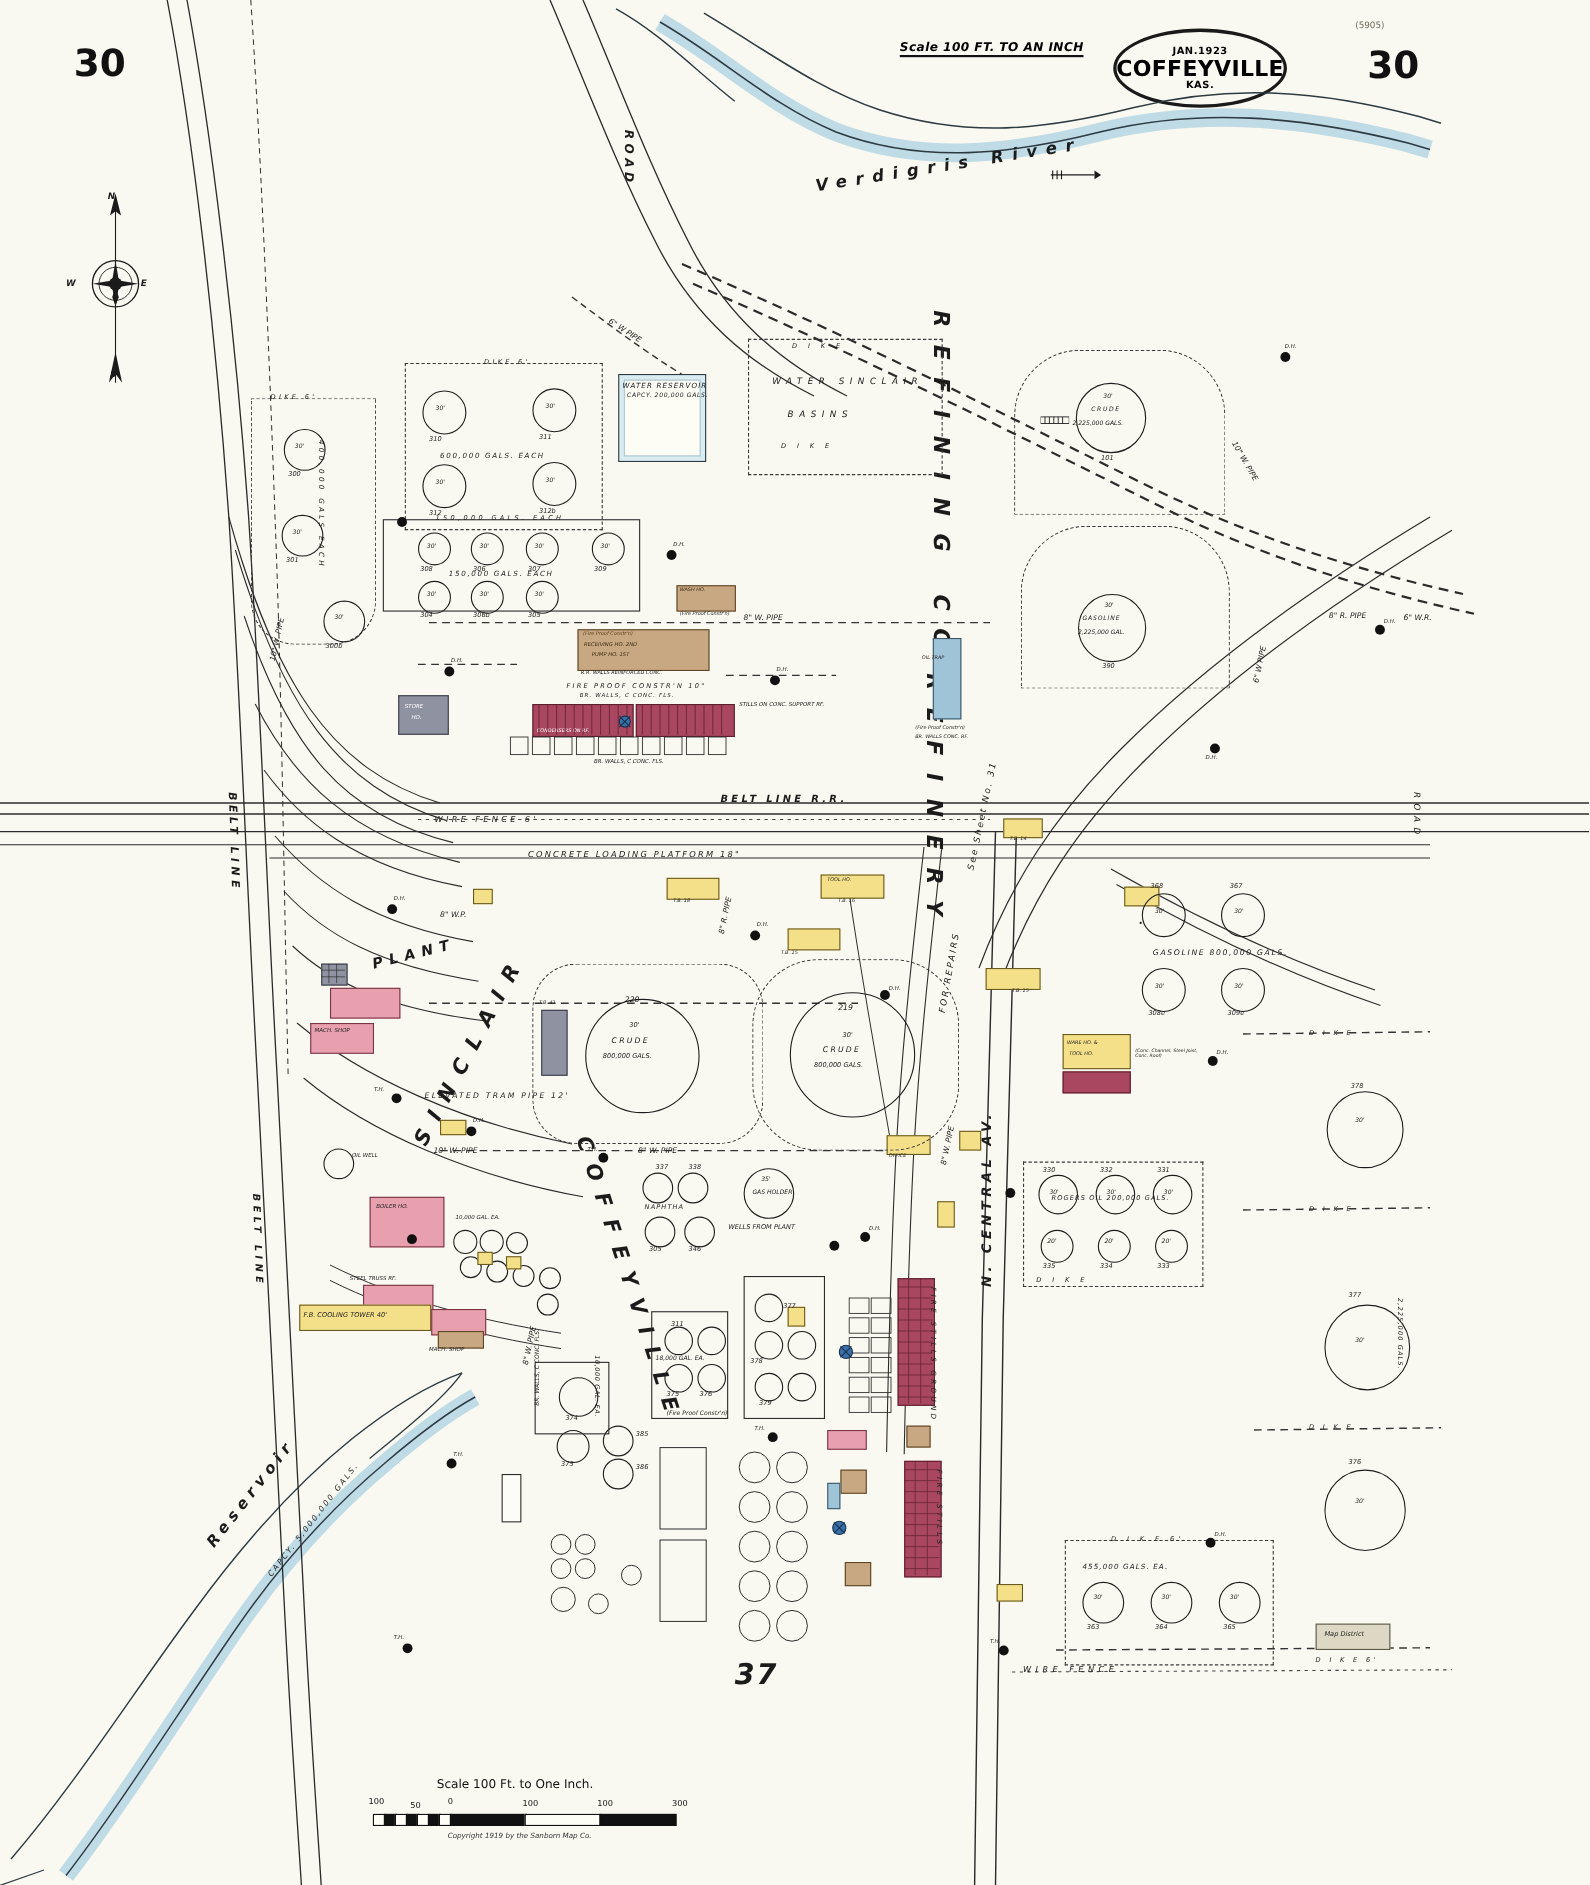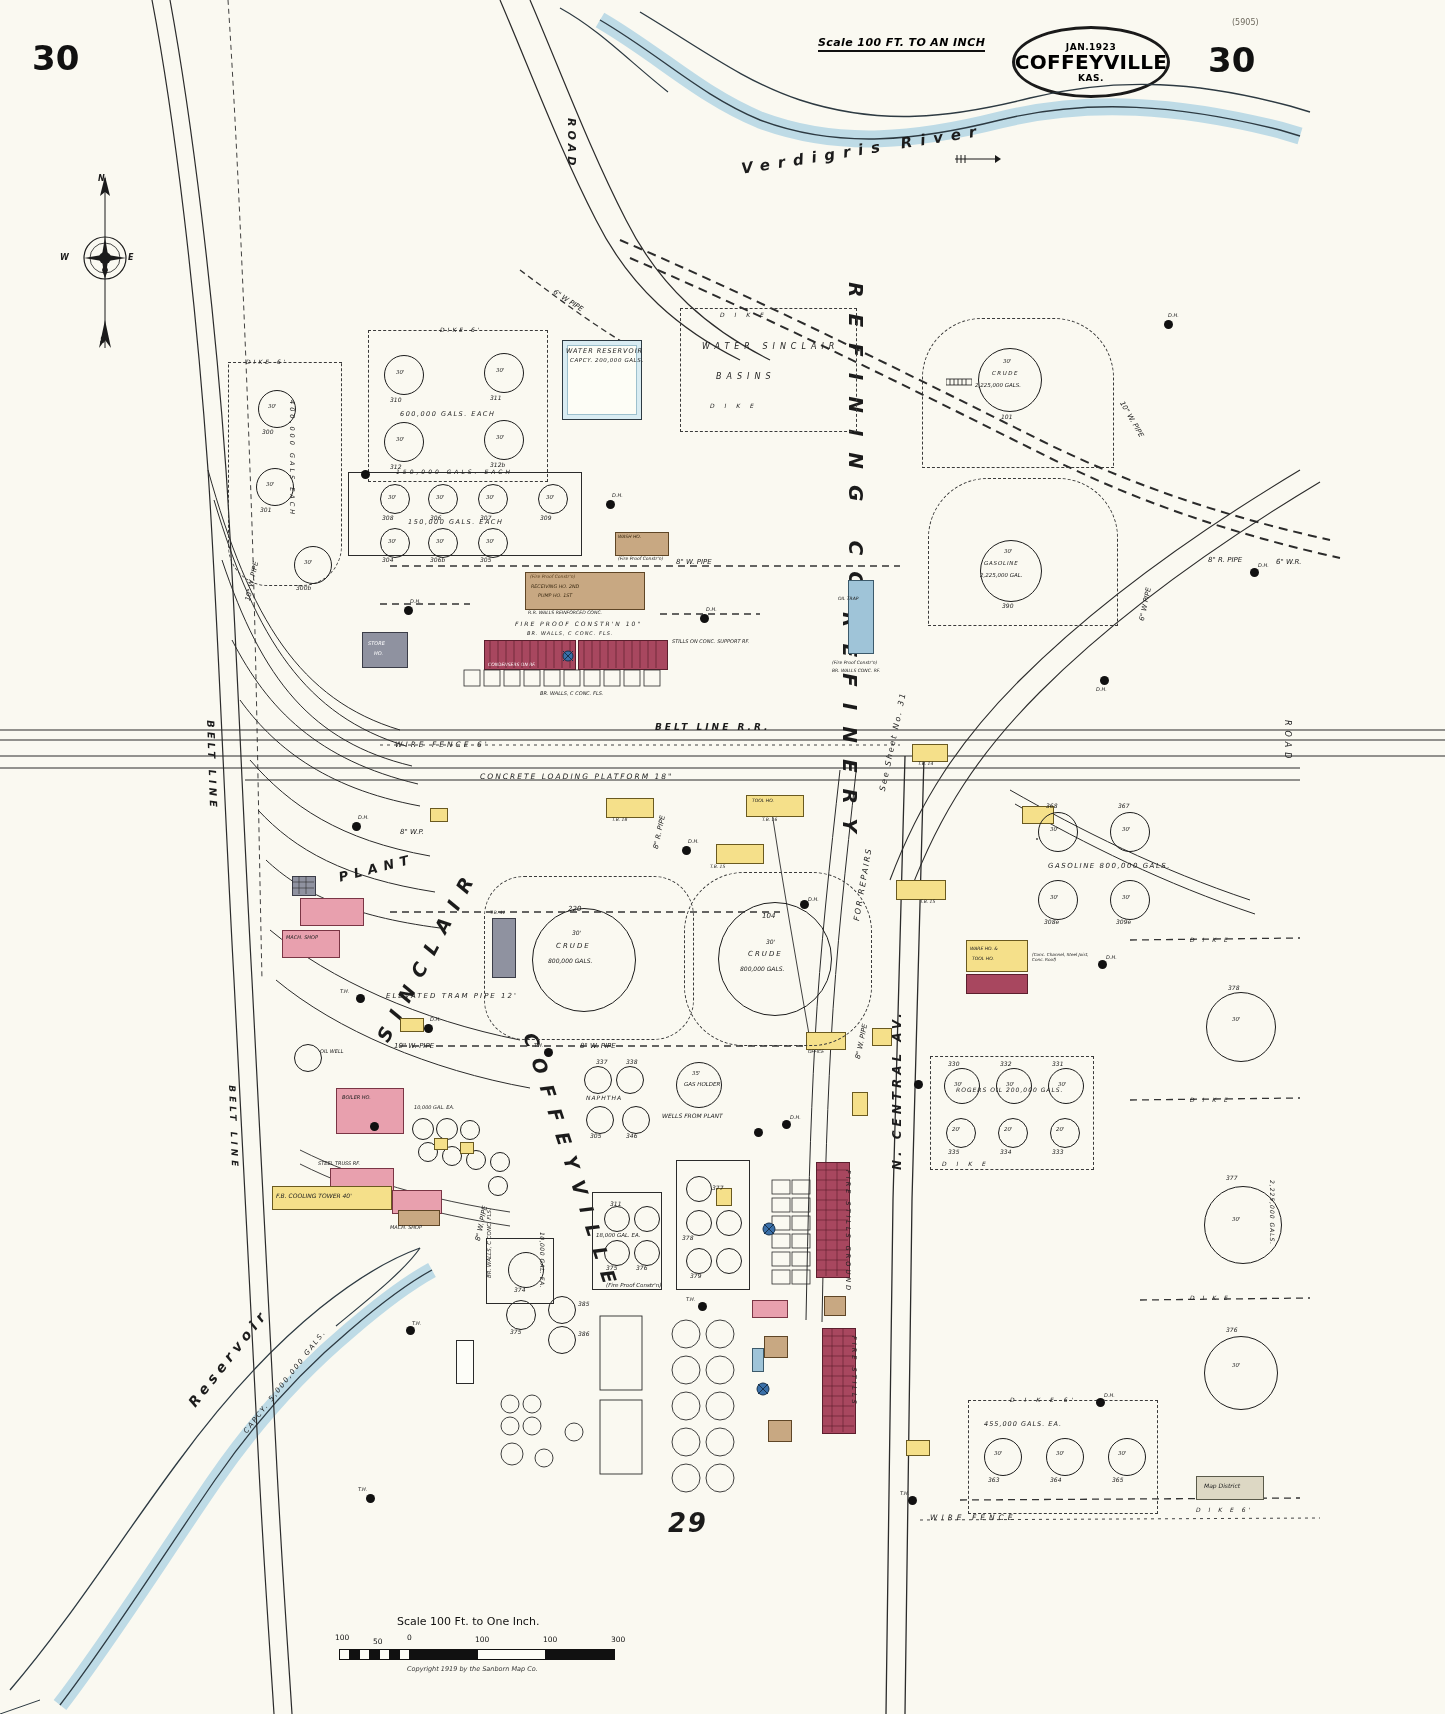--- a/index.html
+++ b/index.html
@@ -11,21 +11,21 @@
   .hand{font-family:"DejaVu Sans",sans-serif;font-style:italic;font-weight:600;color:#1b1b1b;letter-spacing:.06em;}
   .hand-n{font-family:"DejaVu Sans",sans-serif;font-style:italic;color:#222;}
   
   #titleOval{position:absolute;left:1012px;top:26px;width:152px;height:66px;border:3px solid #1a1a1a;border-radius:50%;
        display:flex;flex-direction:column;align-items:center;justify-content:center;background:transparent;}
   #titleOval .t1{font-size:9px;font-weight:700;letter-spacing:.5px;font-family:"DejaVu Sans",sans-serif;}
   #titleOval .t2{font-size:20px;font-weight:700;letter-spacing:.3px;font-family:"DejaVu Sans",sans-serif;line-height:21px;}
   #titleOval .t3{font-size:9px;font-weight:700;letter-spacing:.5px;font-family:"DejaVu Sans",sans-serif;}
   #scaleTop{position:absolute;left:818px;top:36px;font-size:11px;font-weight:700;font-style:italic;
        font-family:"DejaVu Sans",sans-serif;border-bottom:2px solid #111;padding-bottom:1px;letter-spacing:.4px;}
-  .pageno{position:absolute;font-size:34px;font-weight:700;font-family:"DejaVu Sans",sans-serif;color:#111;}
+  .pageno{position:absolute;font-size:34px;font-weight:700;font-family:"DejaVu Sans",sans-serif;color:#111;margin-left:35px;}
   #sheetcode{position:absolute;left:1232px;top:18px;font-size:8px;color:#6e6a5e;font-family:"DejaVu Sans",sans-serif;}
 
   
   .tank{position:absolute;border:1.3px solid #1d1d1d;border-radius:50%;background:transparent;}
   .tanklbl{position:absolute;font-size:5.5px;font-style:italic;font-family:"DejaVu Sans",sans-serif;color:#1b1b1b;white-space:nowrap;}
   .tanknum{position:absolute;font-size:6px;font-style:italic;font-family:"DejaVu Sans",sans-serif;color:#1b1b1b;white-space:nowrap;}
 
   
   .dike{position:absolute;border:1.4px dashed #3a3a3a;}
 
@@ -206,21 +206,21 @@
   <div class="rot hand" style="left:337px;top:870px;transform:rotate(-14deg);font-size:13px;letter-spacing:6px;">PLANT</div>
   <div class="rot hand" style="left:890px;top:1170px;transform:rotate(-90deg);font-size:12px;letter-spacing:4px;">N. CENTRAL  AV.</div>
   <div class="rot hand" style="left:216px;top:720px;transform:rotate(88deg);font-size:10px;letter-spacing:4px;">BELT LINE</div>
   <div class="rot hand" style="left:237px;top:1085px;transform:rotate(88deg);font-size:9px;letter-spacing:4px;">BELT LINE</div>
   <div class="abs hand" style="left:655px;top:722px;font-size:9px;letter-spacing:3px;">BELT LINE R.R.</div>
   <div class="abs hand-n" style="left:395px;top:740px;font-size:7.5px;letter-spacing:3px;">WIRE  FENCE  6'</div>
   <div class="abs hand-n" style="left:930px;top:1513px;font-size:7.5px;letter-spacing:4px;">WIRE  FENCE</div>
   <div class="abs hand-n" style="left:480px;top:772px;font-size:7.5px;letter-spacing:2px;">CONCRETE LOADING PLATFORM  18"</div>
   <div class="rot hand-n" style="left:878px;top:790px;transform:rotate(-78deg);font-size:8px;letter-spacing:2px;">See Sheet No. 31</div>
   <div class="rot hand-n" style="left:852px;top:920px;transform:rotate(-80deg);font-size:8px;letter-spacing:2px;">FOR REPAIRS</div>
-  <div class="abs hand" style="left:668px;top:1508px;font-size:26px;font-weight:700;">29</div>
+  <div class="abs hand" style="left:668px;top:1508px;font-size:26px;font-weight:700;">37</div>
 
   <div class="abs" style="left:562px;top:340px;width:78px;height:78px;background:#d9ecf2;border:1.5px solid #2d3a42;">
     <div class="abs" style="left:4px;top:4px;right:4px;bottom:4px;background:#fdfdf6;border:1px solid #9dc0cd;"></div>
   </div>
   <div class="abs hand-n" style="left:566px;top:347px;font-size:6.5px;letter-spacing:1px;">WATER RESERVOIR</div>
   <div class="abs hand-n" style="left:570px;top:357px;font-size:5.5px;letter-spacing:.6px;">CAPCY. 200,000 GALS.</div>
 
   <div class="dike" style="left:680px;top:308px;width:175px;height:122px;"></div>
   <div class="abs hand-n" style="left:720px;top:311px;font-size:6px;letter-spacing:4px;">D  I  K  E</div>
   <div class="abs hand-n" style="left:702px;top:342px;font-size:8px;letter-spacing:5px;">WATER  SINCLAIR</div>
@@ -426,21 +426,21 @@
 
   <div class="dike" style="left:484px;top:876px;width:208px;height:162px;border-radius:40px;"></div>
   <div class="tank" style="left:532px;top:908px;width:102px;height:102px;"></div>
   <div class="tanknum" style="left:568px;top:905px;font-size:7px;">220</div>
   <div class="tanklbl" style="left:572px;top:929px;font-size:6px;">30'</div>
   <div class="tanklbl" style="left:556px;top:942px;font-size:7px;letter-spacing:2px;">CRUDE</div>
   <div class="tanklbl" style="left:548px;top:957px;font-size:6px;">800,000 GALS.</div>
 
   <div class="dike" style="left:684px;top:872px;width:186px;height:172px;border-radius:60px;"></div>
   <div class="tank" style="left:718px;top:902px;width:112px;height:112px;"></div>
-  <div class="tanknum" style="left:762px;top:912px;font-size:7px;">104</div>
+  <div class="tanknum" style="left:762px;top:912px;font-size:7px;">219</div>
   <div class="tanklbl" style="left:766px;top:938px;font-size:6px;">30'</div>
   <div class="tanklbl" style="left:748px;top:950px;font-size:7px;letter-spacing:2px;">CRUDE</div>
   <div class="tanklbl" style="left:740px;top:965px;font-size:6px;">800,000 GALS.</div>
   <div class="abs hand-n" style="left:386px;top:992px;font-size:7px;letter-spacing:2px;">ELEVATED  TRAM  PIPE  12'</div>
 
   <div class="tank" style="left:1038px;top:812px;width:38px;height:38px;"></div>
   <div class="tanknum" style="left:1046px;top:802px;">368</div>
   <div class="tanklbl" style="left:1050px;top:826px;">30'</div>
 
   <div class="tank" style="left:1110px;top:812px;width:38px;height:38px;"></div>

